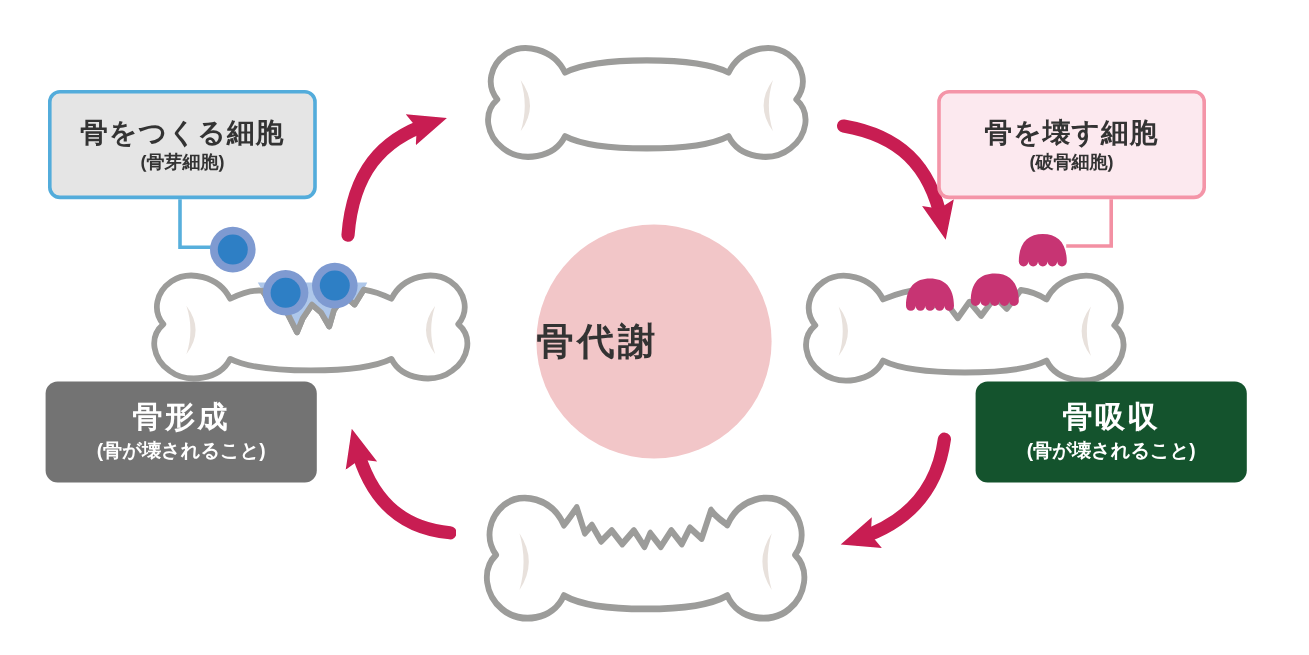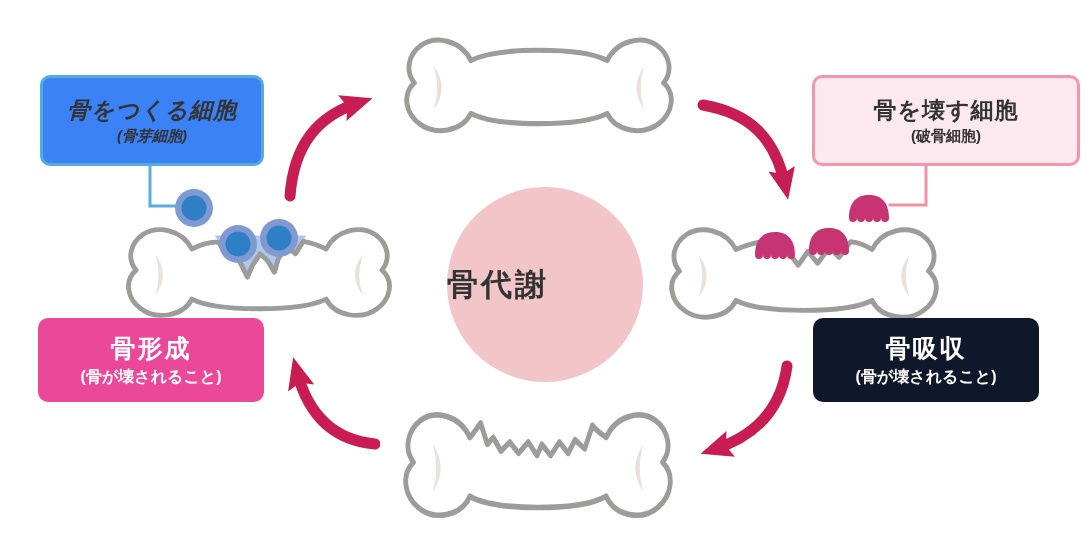--- a/index.html
+++ b/index.html
@@ -7,32 +7,32 @@
     position:relative;width:1091px;height:546px;background:#ffffff;overflow:hidden;
     font-family:"Liberation Sans","DejaVu Sans",sans-serif;
   }
   .abs{position:absolute;}
   
   .callout{
     box-sizing:border-box;border-radius:10px;border:3px solid;
     display:flex;flex-direction:column;align-items:center;justify-content:center;
     text-align:center;line-height:1.25;
   }
-  .callout.blue{border-color:#53ACDB;background:#3b82f6;color:#333333;font-style:italic;}
+  .callout.blue{border-color:#53ACDB;background:#e5e5e5;color:#333333;}
   .callout.pink{border-color:#F495A8;background:#FCE9EF;color:#333333;}
   .callout .t{font-size:23px;font-weight:bold;letter-spacing:1px;}
   .callout .s{font-size:15px;font-weight:bold;margin-top:2px;}
   
   .solidbox{
     box-sizing:border-box;border-radius:10px;color:#ffffff;
     display:flex;flex-direction:column;align-items:center;justify-content:center;
     text-align:center;line-height:1.25;
   }
-  .solidbox.blue{background:#ec4899;}
-  .solidbox.pink{background:#0f172a;}
+  .solidbox.blue{background:#737373;}
+  .solidbox.pink{background:#14532d;}
   .solidbox .t{font-size:25px;font-weight:bold;letter-spacing:2px;}
   .solidbox .s{font-size:16px;font-weight:bold;margin-top:2px;}
   
   .center-circle{
     width:196px;height:195px;border-radius:50%;background:#F2C6C8;
     display:flex;align-items:center;
     color:#333333;font-size:31px;font-weight:bold;letter-spacing:3px;
   }
   .bone-stroke{stroke:#9C9C9A;stroke-width:5;stroke-linejoin:round;stroke-linecap:round;}
   .arrow{stroke:#C81D52;stroke-width:11;fill:none;stroke-linecap:round;}
@@ -121,21 +121,21 @@
 
   <div class="abs center-circle" style="left:447px;top:187px">
     <span>骨代謝</span>
   </div>
 
   <div class="abs callout blue" style="left:40px;top:75px;width:224px;height:91px">
     <div class="t">骨をつくる細胞</div>
     <div class="s">(骨芽細胞)</div>
   </div>
 
-  <div class="abs callout pink" style="left:812px;top:75px;width:268px;height:91px">
+  <div class="abs callout pink" style="left:781px;top:75px;width:224px;height:91px">
     <div class="t">骨を壊す細胞</div>
     <div class="s">(破骨細胞)</div>
   </div>
 
   <div class="abs solidbox blue" style="left:38px;top:318px;width:226px;height:84px">
     <div class="t">骨形成</div>
     <div class="s">(骨が壊されること)</div>
   </div>
 
   <div class="abs solidbox pink" style="left:813px;top:318px;width:226px;height:84px">

